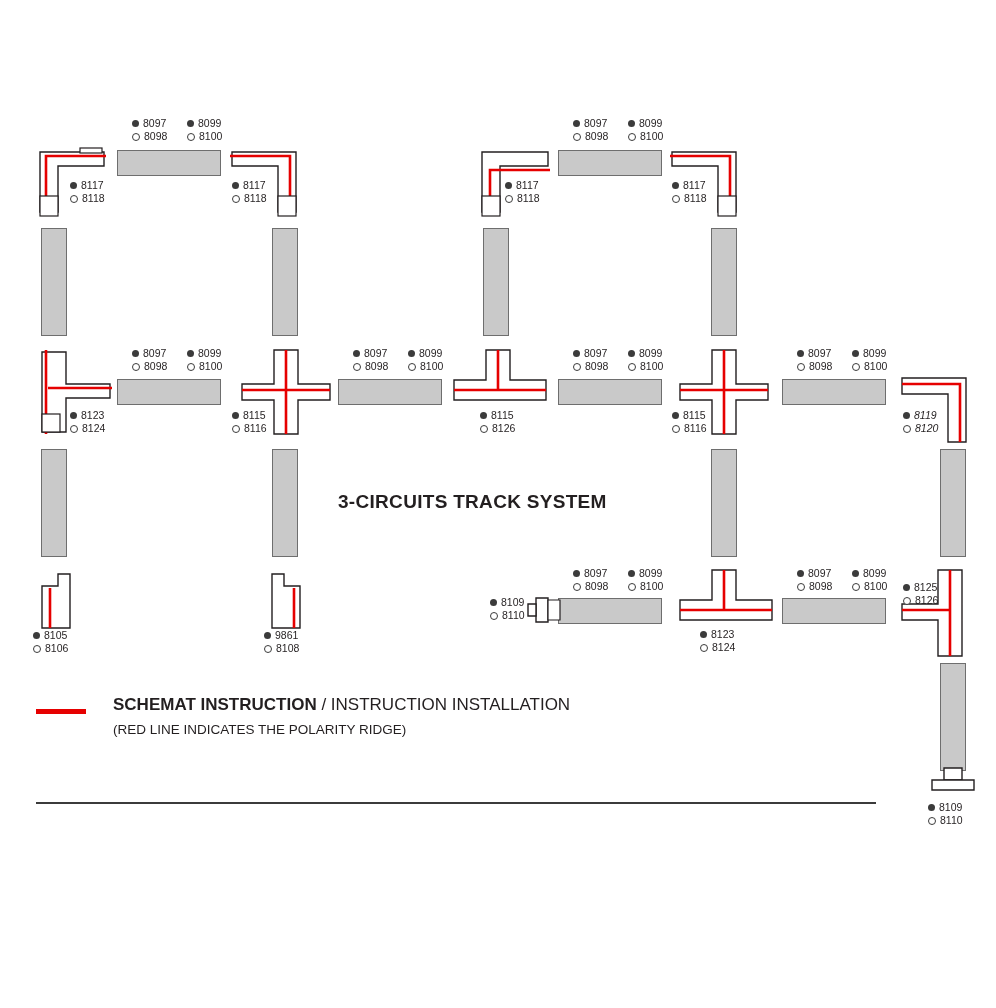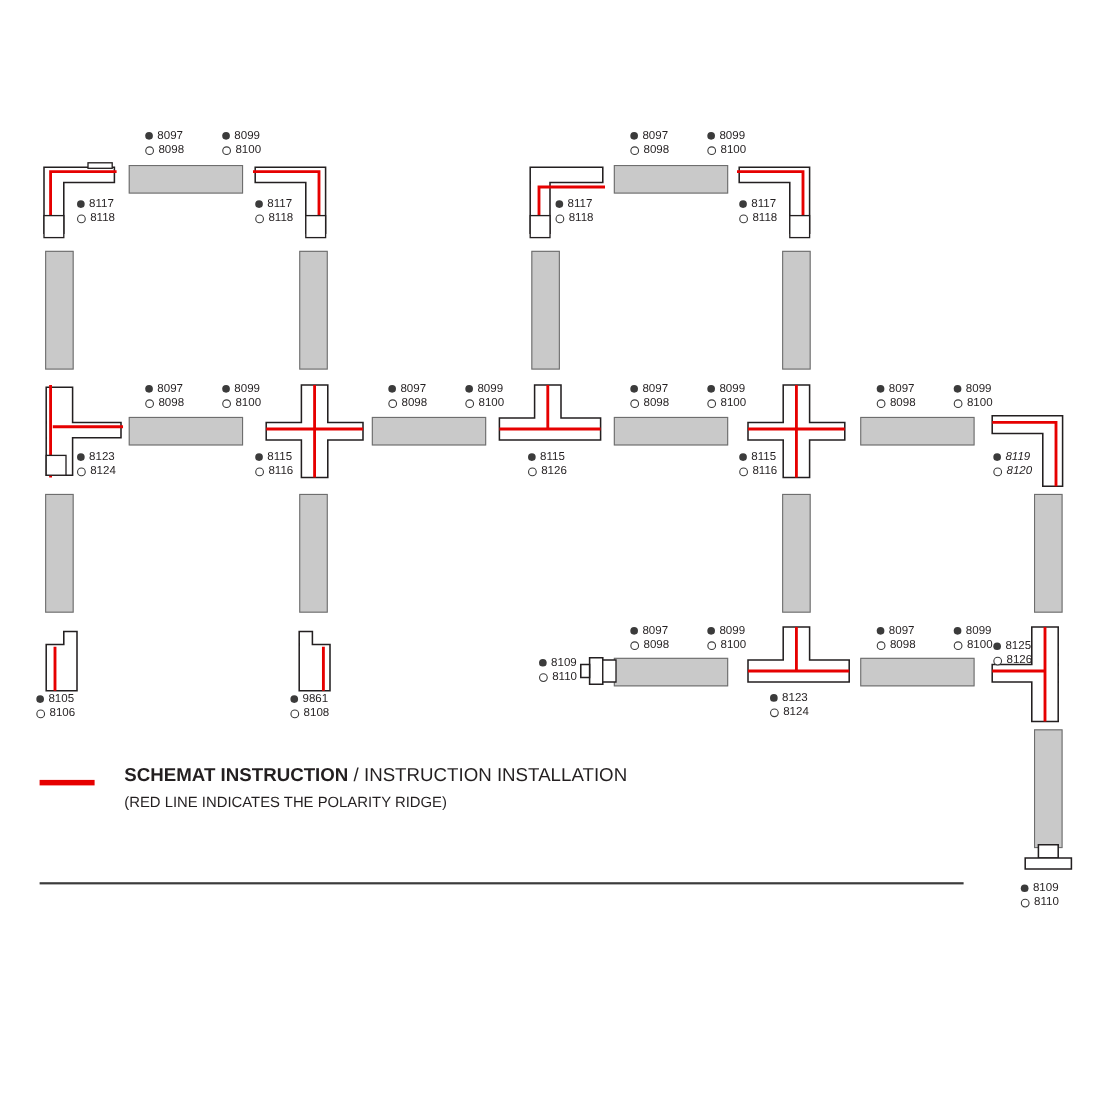--- a/index.html
+++ b/index.html
@@ -28,21 +28,21 @@
 
   
   .codes{
     position:absolute;
     font-size:10.5px;
     line-height:13px;
     white-space:nowrap;
     color:#231f20;
   }
   .codes .row{display:flex;align-items:center;gap:3px;}
-  .codes .pair{display:flex;gap:24px;}
+  .codes .pair{display:flex;gap:9px;}
   .codes .cell{display:flex;align-items:center;gap:4px;width:46px;}
   .dot{
     width:7px;height:7px;border-radius:50%;
     background:#3b3b3b;display:inline-block;flex:none;
   }
   .dot.open{
     background:#ffffff;border:1px solid #3b3b3b;
     width:6px;height:6px;
   }
 
@@ -646,20 +646,21 @@
         </span>
       </div>
     <div class="row">
         <span class="cell">
           <i class="dot open"></i>
           <span>8110</span>
         </span>
       </div>
   </div>
 
+  <div id="system-title">3-CIRCUITS TRACK SYSTEM</div>
 
   <div id="legend">
     <div id="legend-swatch"></div>
     <div id="legend-text">
       <span class="b">SCHEMAT INSTRUCTION</span><span> / </span><span>INSTRUCTION INSTALLATION</span>
     </div>
     <div id="legend-sub">(RED LINE INDICATES THE POLARITY RIDGE)</div>
   </div>
 
   <div id="bottom-rule"></div>

